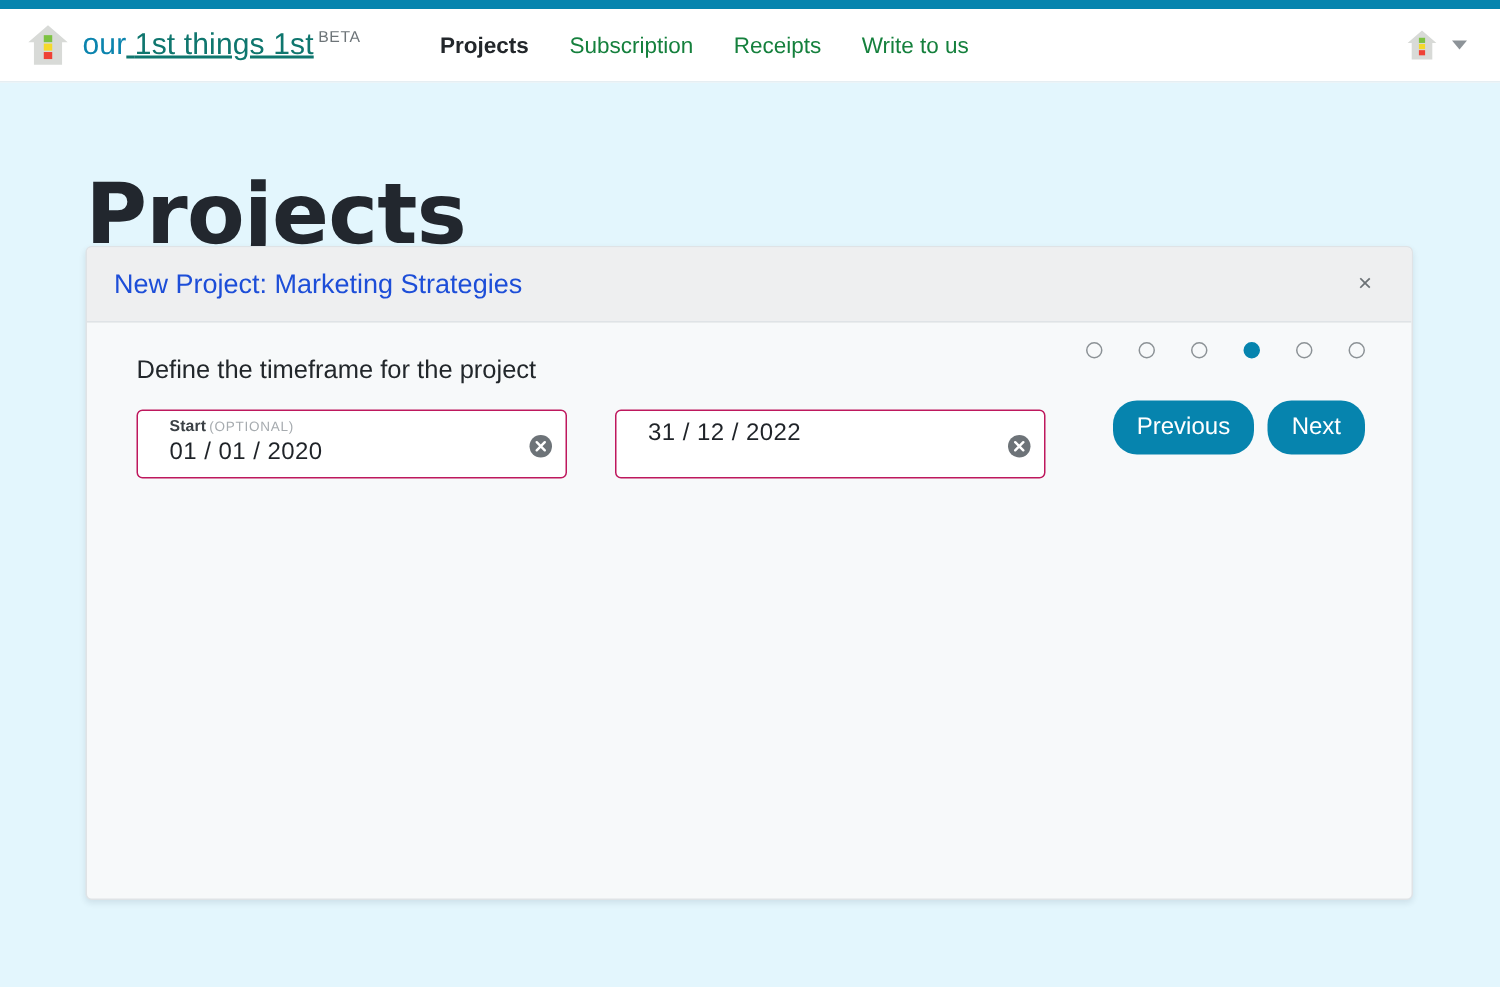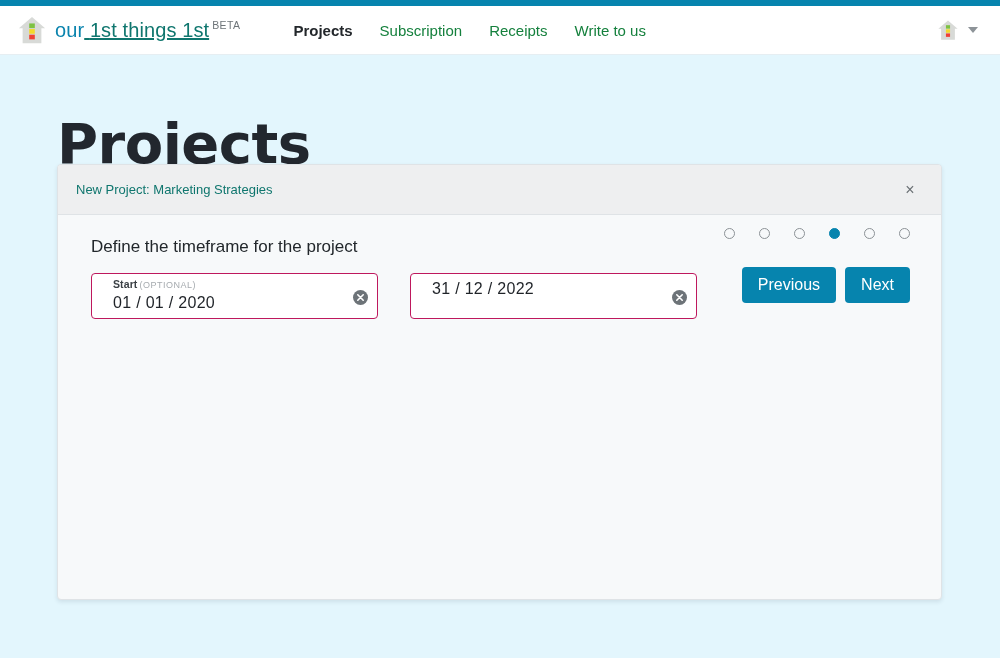--- a/index.html
+++ b/index.html
@@ -121,22 +121,22 @@
   }
   .card-header {
     height: 50px;
     background: #eeeff0;
     border-bottom: 1px solid #dfe3e6;
     display: flex;
     align-items: center;
     padding: 0 18px 0 18px;
   }
   .card-title {
-    font-size: 13px;
-    color: #0f766e;
+    font-size: 18px;
+    color: #1d4ed8;
     font-weight: 400;
   }
   .card-close {
     margin-left: auto;
     width: 26px; height: 26px;
     display: flex; align-items: center; justify-content: center;
     color: #6b7175;
     font-size: 16px;
     cursor: pointer;
     background: none; border: none;
@@ -238,21 +238,21 @@
     position: absolute;
     top: 52px;
     right: 31px;
     display: flex;
     gap: 9px;
   }
   .btn {
     background: #0684ae;
     color: #ffffff;
     border: none;
-    border-radius: 4px;
+    border-radius: 16px;
     font-size: 16px;
     padding: 8px 16px 9px 16px;
     cursor: pointer;
     font-family: "Liberation Sans", sans-serif;
     line-height: 19px;
   }
 </style>
 </head>
 <body>
 

